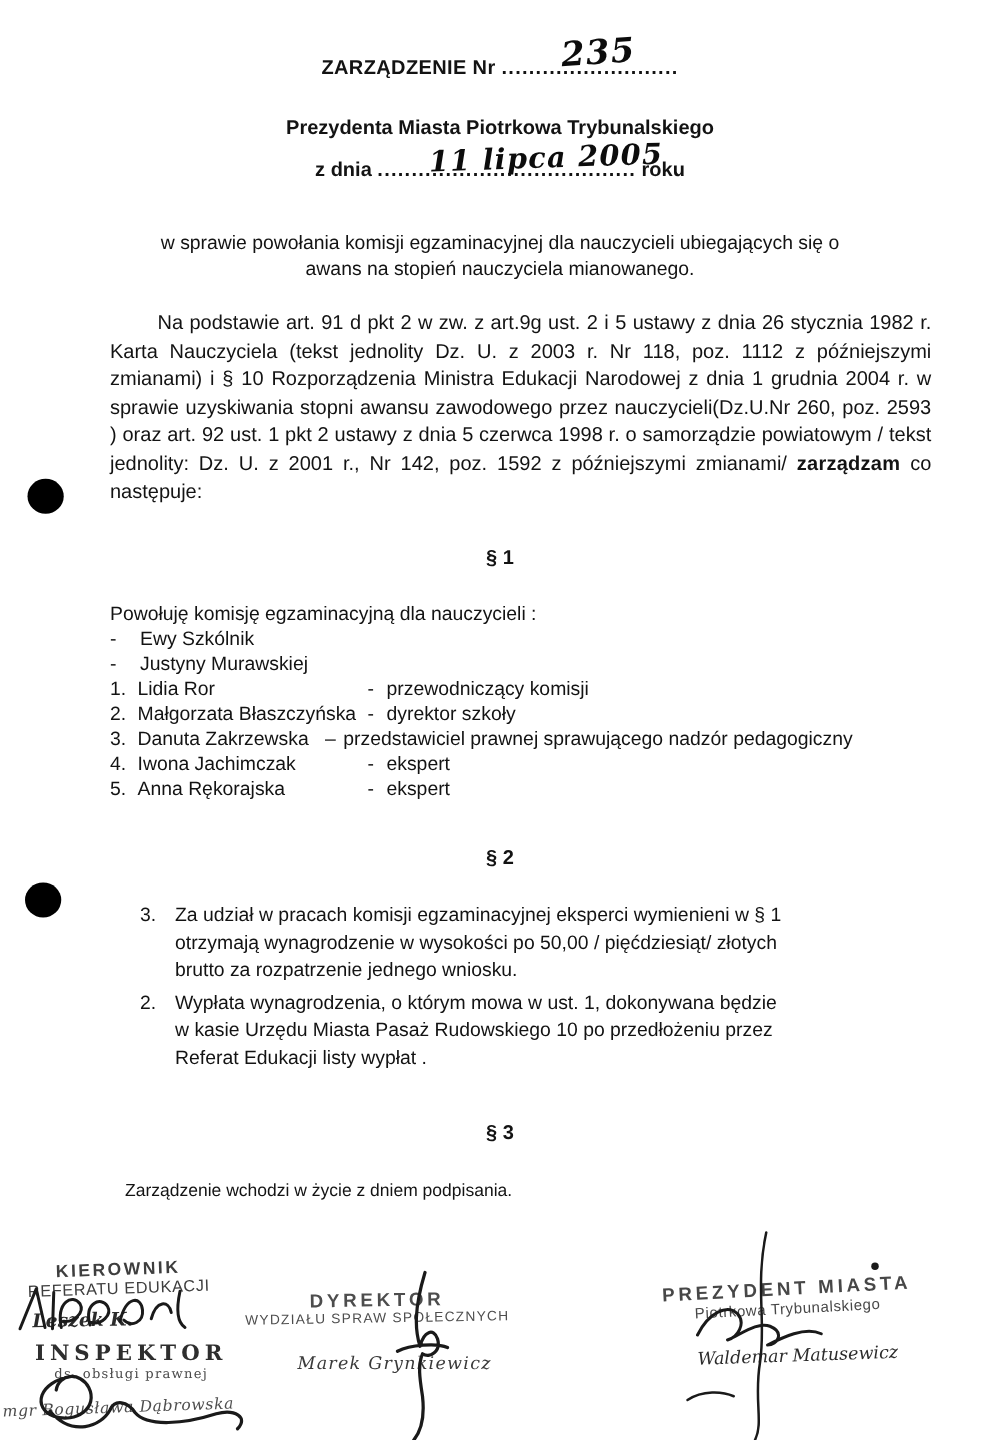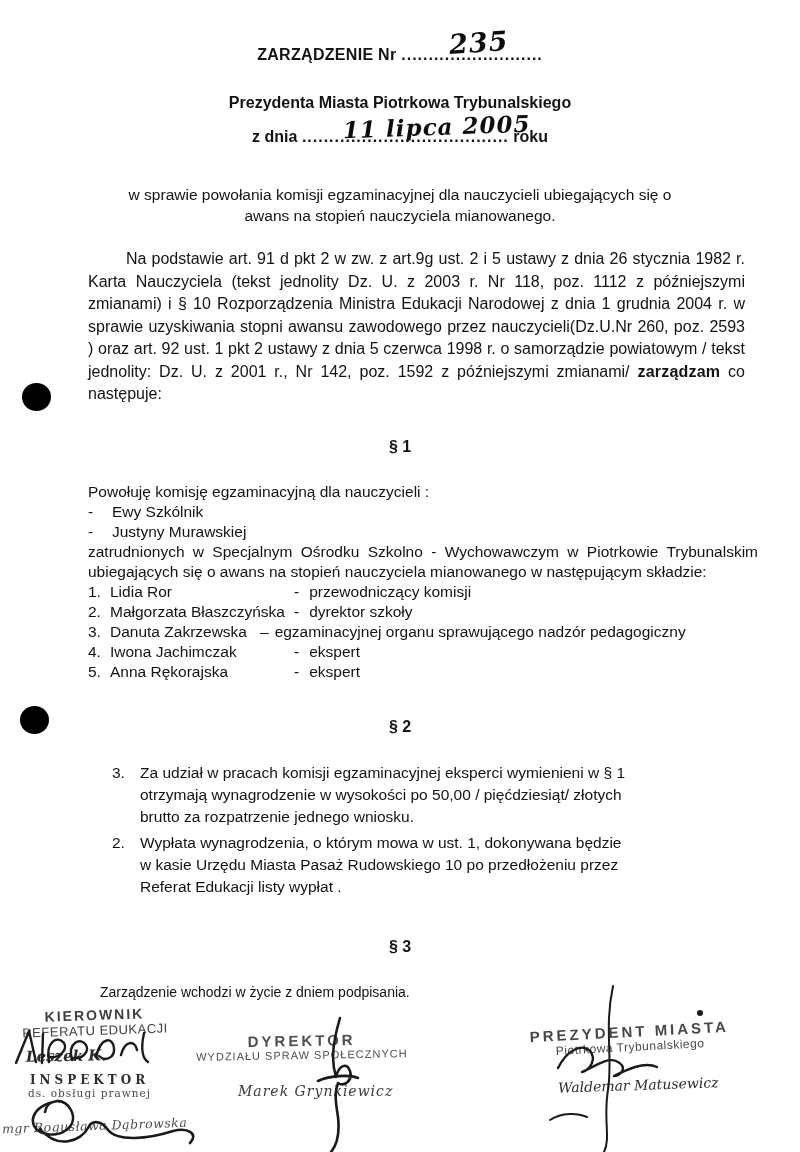--- a/index.html
+++ b/index.html
@@ -60,21 +60,21 @@
   .signatures{position:absolute;left:0;top:985px;width:800px;height:167px;font-size:13px;}
   .stamp{position:absolute;color:#2e2e2e;}
   .stamp .st-l1{font-weight:bold;letter-spacing:2px;}
   .stamp .st-l2{letter-spacing:.5px;}
   .sig-name{font-family:"DejaVu Serif", serif;font-style:italic;color:#2b2b2b;}
 
   .stamp-kierownik{left:22px;top:22px;text-align:center;transform:rotate(-2deg);font-size:14px;opacity:.92;}
   .stamp-kierownik .st-l2{font-size:13px;}
   .name-kierownik{position:absolute;left:26px;top:62px;font-size:15px;font-weight:bold;transform:rotate(-1deg);}
   .stamp-inspektor{left:28px;top:88px;text-align:center;font-family:"DejaVu Serif", serif;}
-  .stamp-inspektor .st-l1{font-size:12px;letter-spacing:4px;}
+  .stamp-inspektor .st-l1{font-size:17px;letter-spacing:4px;}
   .stamp-inspektor .st-l2{font-size:10.5px;color:#4a4a4a;letter-spacing:1px;}
   .name-inspektor{position:absolute;left:2px;top:133px;font-size:12.5px;color:#4d4d4d;transform:rotate(-2deg);letter-spacing:.5px;}
 
   .stamp-dyrektor{left:196px;top:47px;text-align:center;transform:rotate(-1deg);opacity:.85;}
   .stamp-dyrektor .st-l1{font-size:15px;letter-spacing:3px;}
   .stamp-dyrektor .st-l2{font-size:11px;letter-spacing:1px;}
   .name-dyrektor{position:absolute;left:238px;top:98px;font-size:14px;letter-spacing:1px;color:#3a3a3a;}
 
   .stamp-prezydent{left:530px;top:38px;text-align:center;transform:rotate(-3deg);opacity:.88;}
   .stamp-prezydent .st-l1{font-size:15px;letter-spacing:3px;}
@@ -123,21 +123,20 @@
     <div class="teacher">
       <span class="t-dash">-</span>
       <span>Ewy Szkólnik</span>
     </div>
     <div class="teacher">
       <span class="t-dash">-</span>
       <span>Justyny Murawskiej</span>
     </div>
   </div>
 
-  <div class="employment">zatrudnionych w  Specjalnym Ośrodku Szkolno - Wychowawczym w Piotrkowie Trybunalskim  ubiegających się  o awans na stopień nauczyciela mianowanego w następującym składzie:</div>
 
   <div class="members">
     <div class="member">
       <span class="m-numname">
           <span class="m-num">1.</span>
           <span>Lidia Ror</span>
         </span>
       <span class="m-sep">-</span>
       <span>przewodniczący komisji</span>
     </div>
@@ -148,21 +147,21 @@
         </span>
       <span class="m-sep">-</span>
       <span>dyrektor szkoły</span>
     </div>
     <div class="member">
       <span class="m-numname">
           <span class="m-num">3.</span>
           <span>Danuta Zakrzewska</span>
         </span>
       <span class="m-sep">–</span>
-      <span>egzaminacyjnej organu sprawującego nadzór  pedagogiczny</span>
+      <span>przedstawiciel prawnej sprawującego nadzór  pedagogiczny</span>
     </div>
     <div class="member">
       <span class="m-numname">
           <span class="m-num">4.</span>
           <span>Iwona Jachimczak</span>
         </span>
       <span class="m-sep">-</span>
       <span>ekspert</span>
     </div>
     <div class="member">

